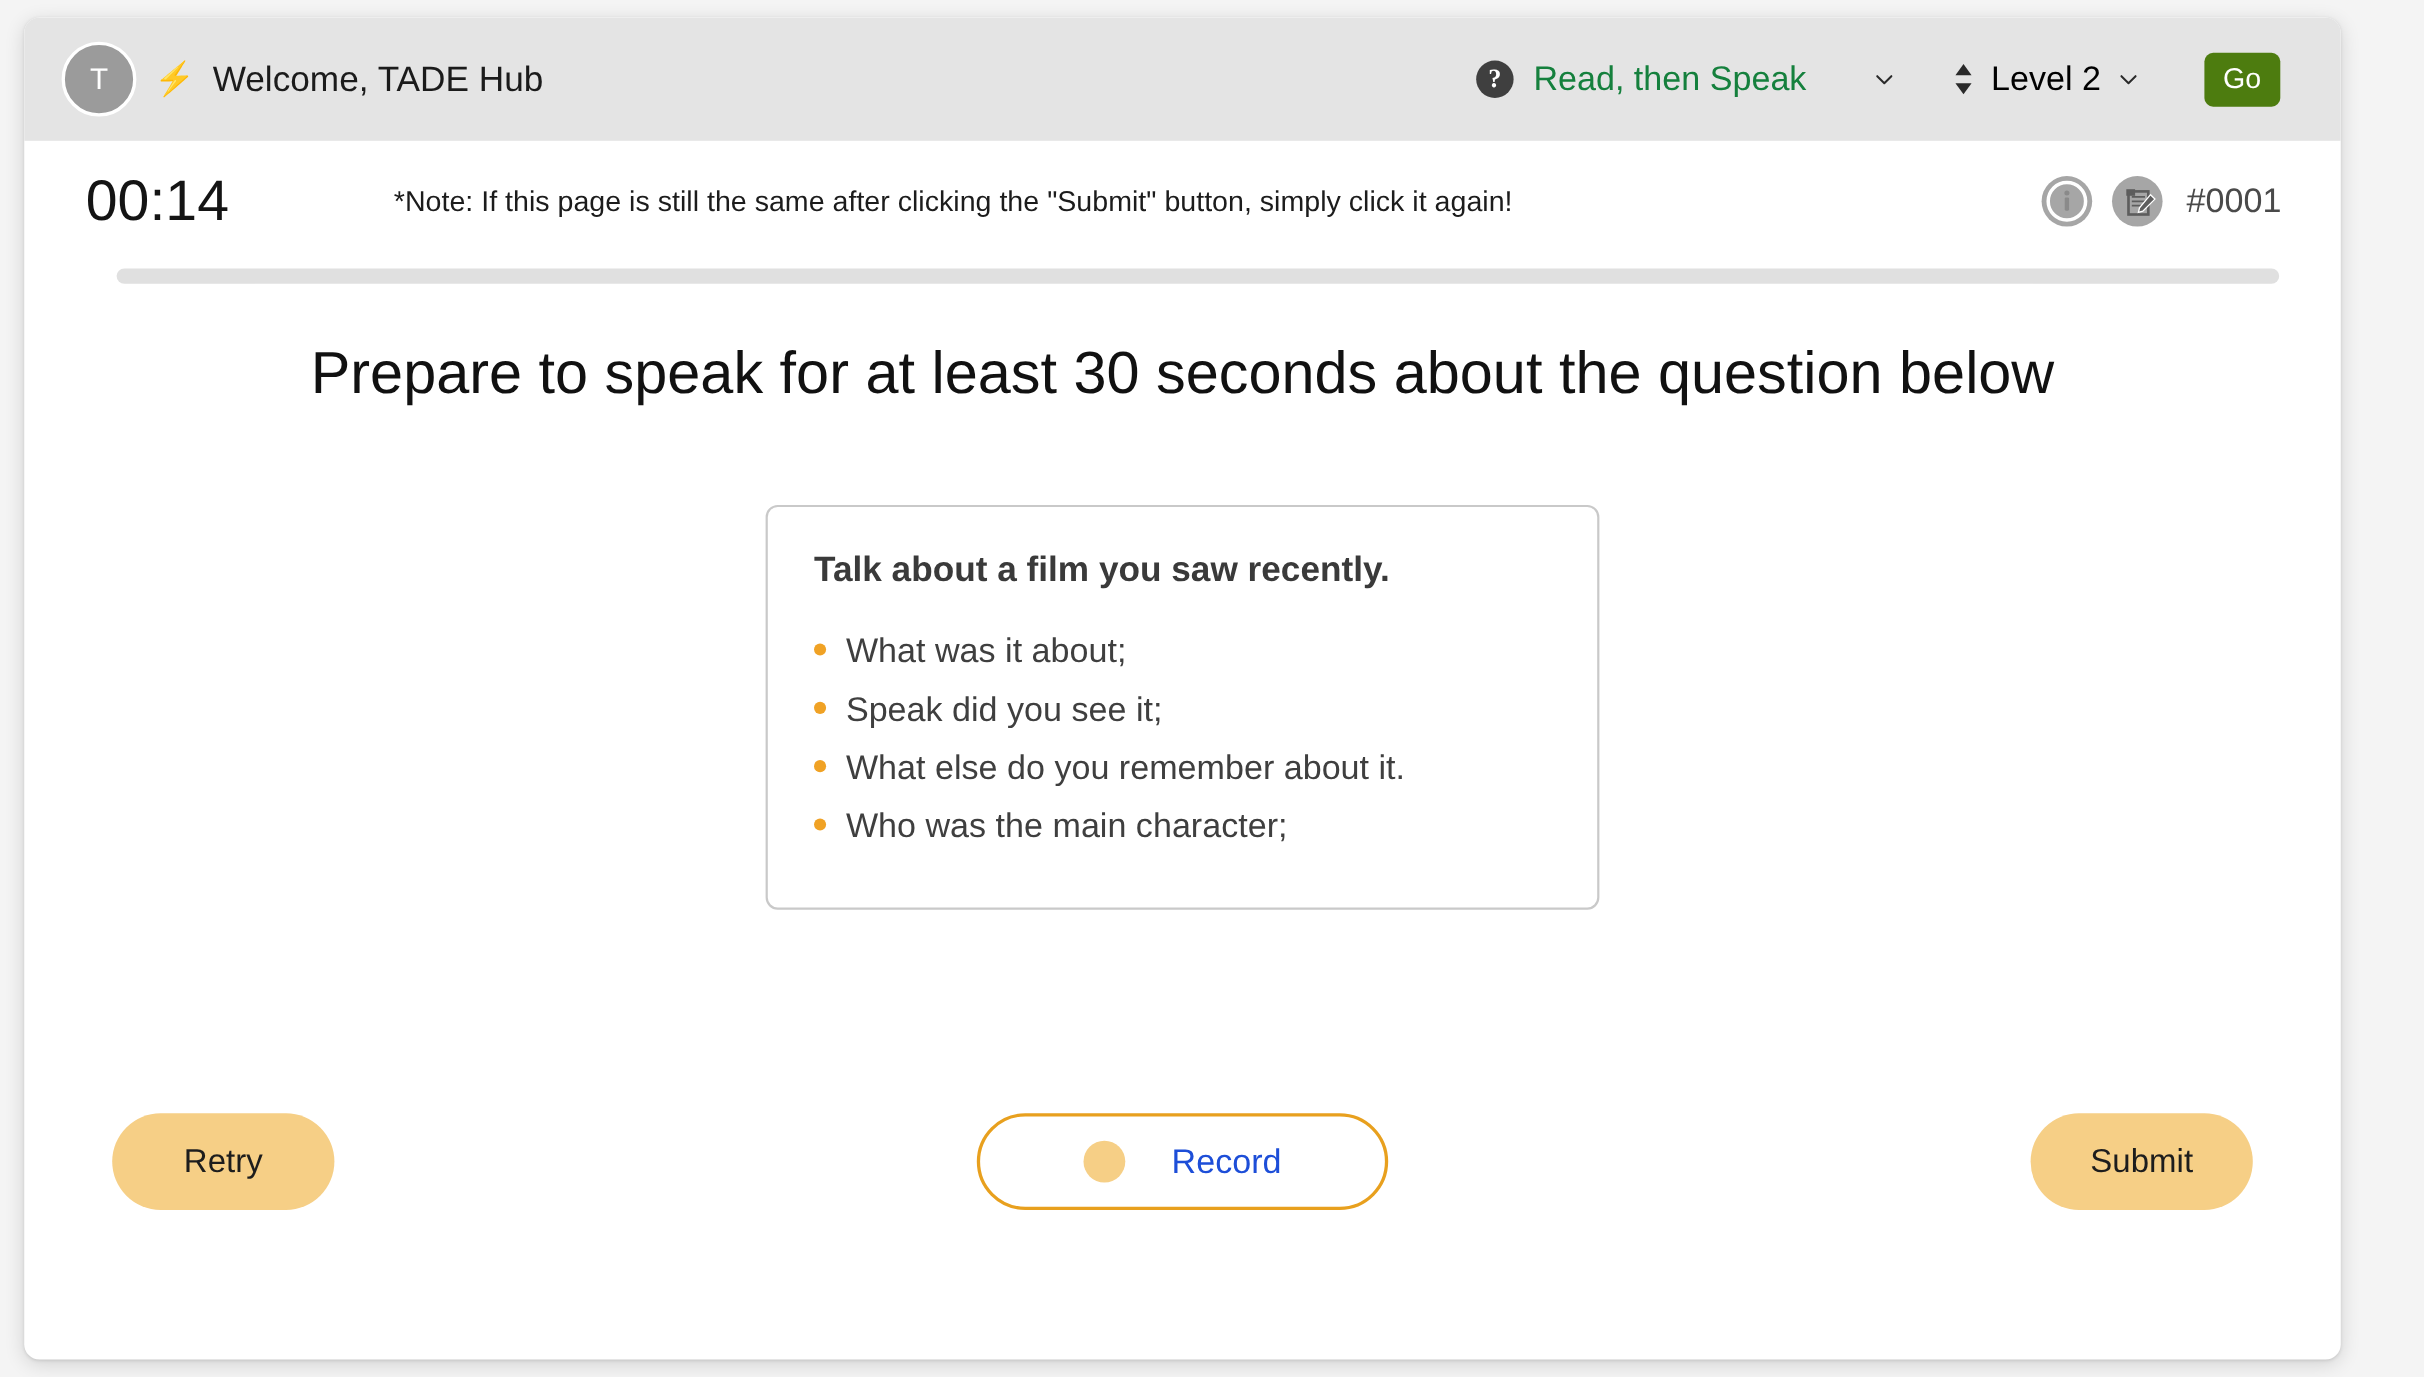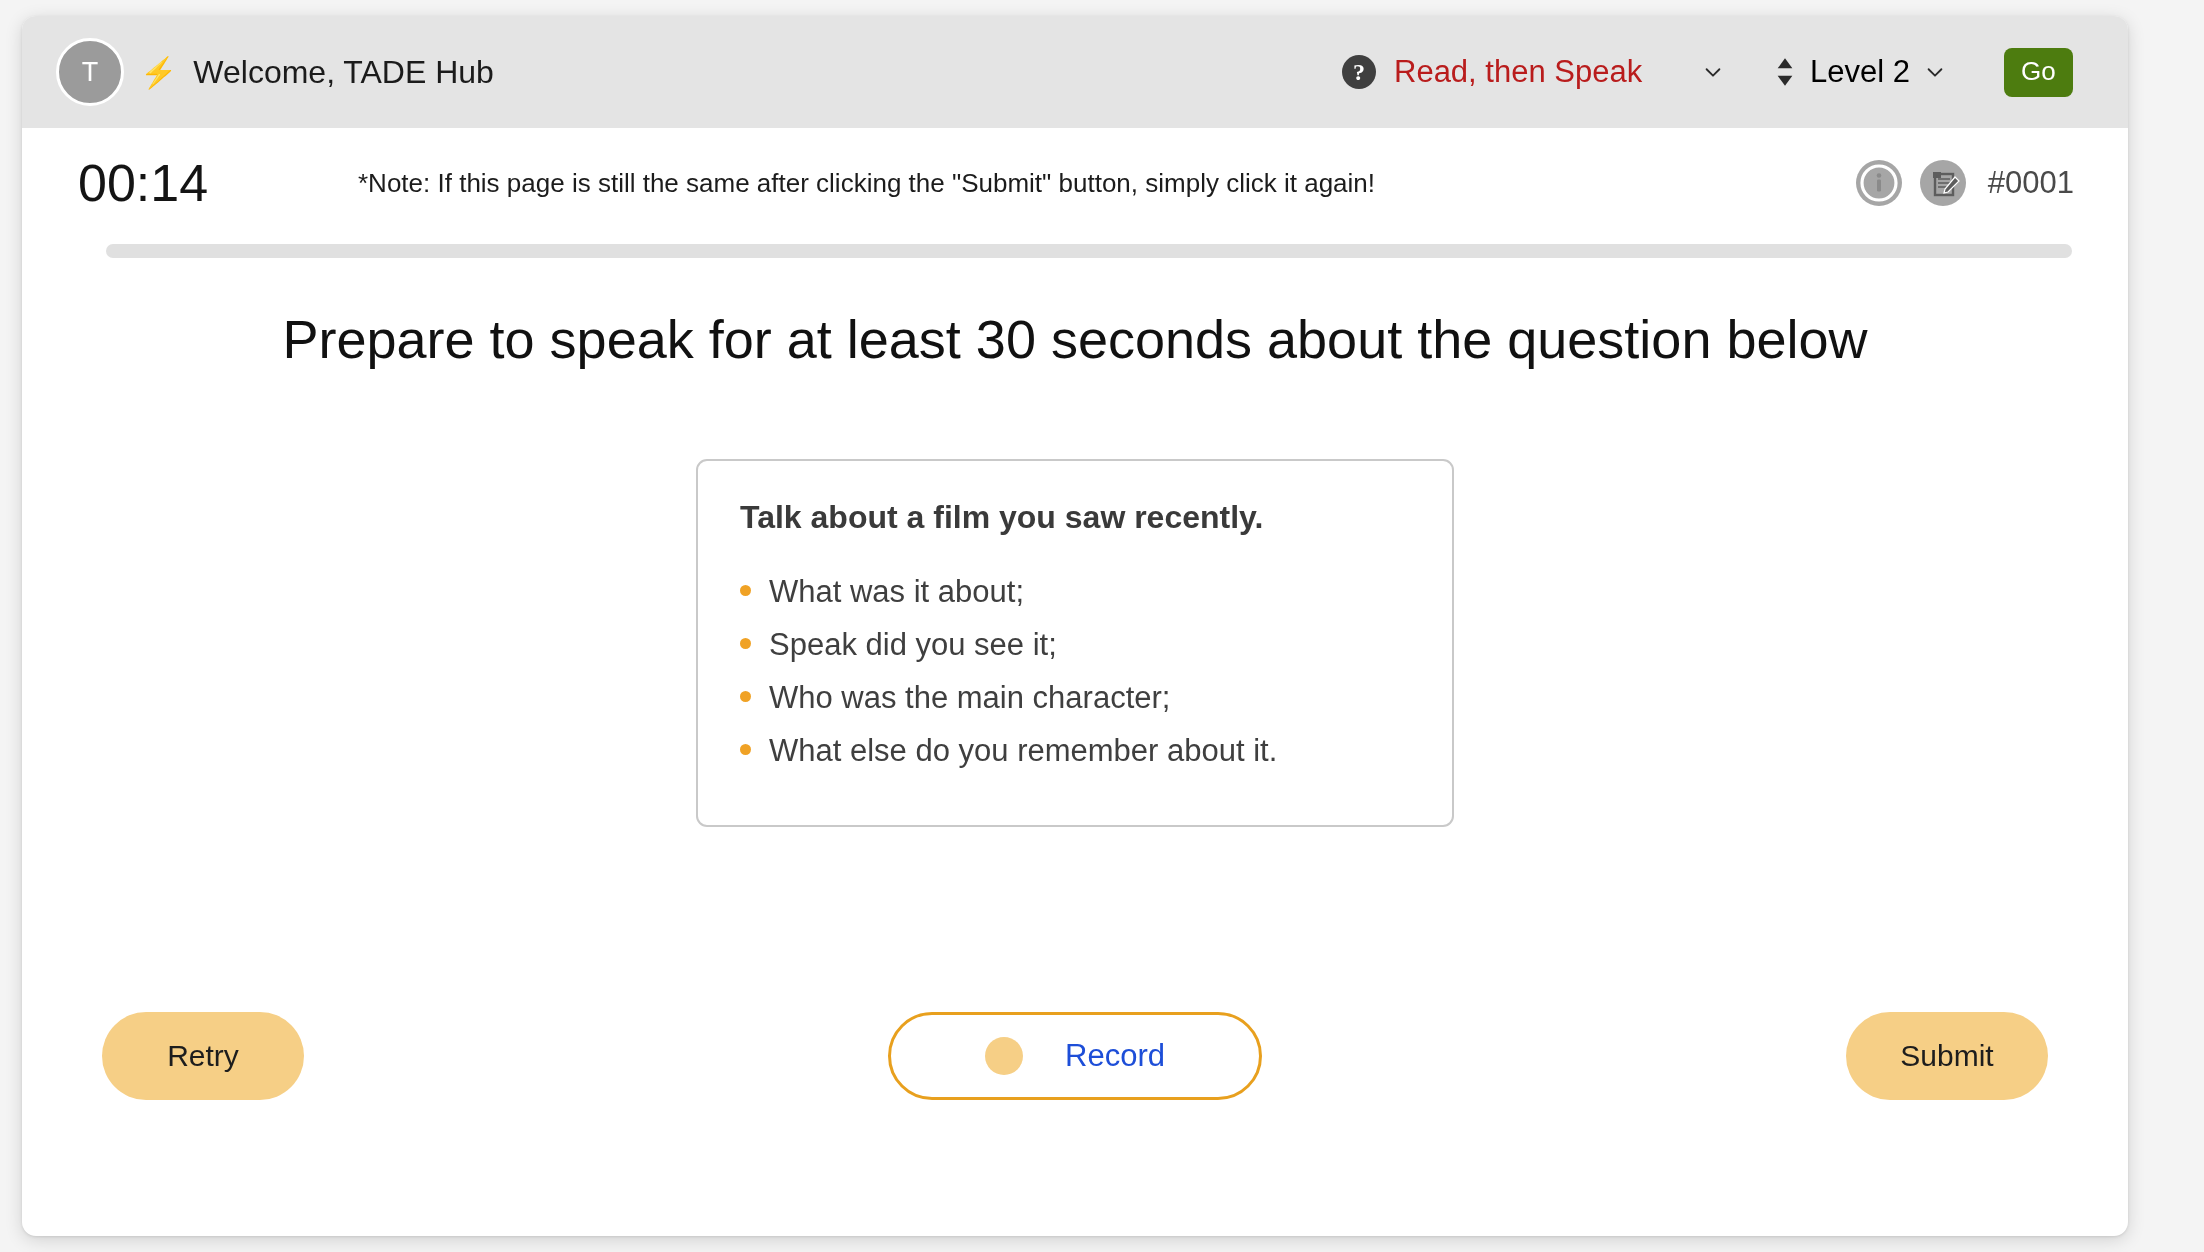--- a/index.html
+++ b/index.html
@@ -97,21 +97,21 @@
   .task-select {
     display: flex;
     align-items: center;
     gap: 18px;
     margin-left: 18px;
     width: 330px;
   }
 
   .task-select .label {
     font-size: 31px;
-    color: #b91c1c;
+    color: #15803d;
     white-space: nowrap;
   }
 
   .chev {
     width: 22px;
     height: 22px;
     flex: none;
   }
   .chev svg { display: block; }
 
@@ -414,25 +414,25 @@
         <li>
           <span class="bullet-dot"></span>
           <span>What was it about;</span>
         </li>
         <li>
           <span class="bullet-dot"></span>
           <span>Speak did you see it;</span>
         </li>
         <li>
           <span class="bullet-dot"></span>
-          <span>Who was the main character;</span>
+          <span>What else do you remember about it.</span>
         </li>
         <li>
           <span class="bullet-dot"></span>
-          <span>What else do you remember about it.</span>
+          <span>Who was the main character;</span>
         </li>
       </ul>
     </div>
 
     <div class="footer">
       <button class="pill-button">Retry</button>
 
       <div class="record-button">
         <span class="record-dot"></span>
         <span class="record-label">Record</span>

